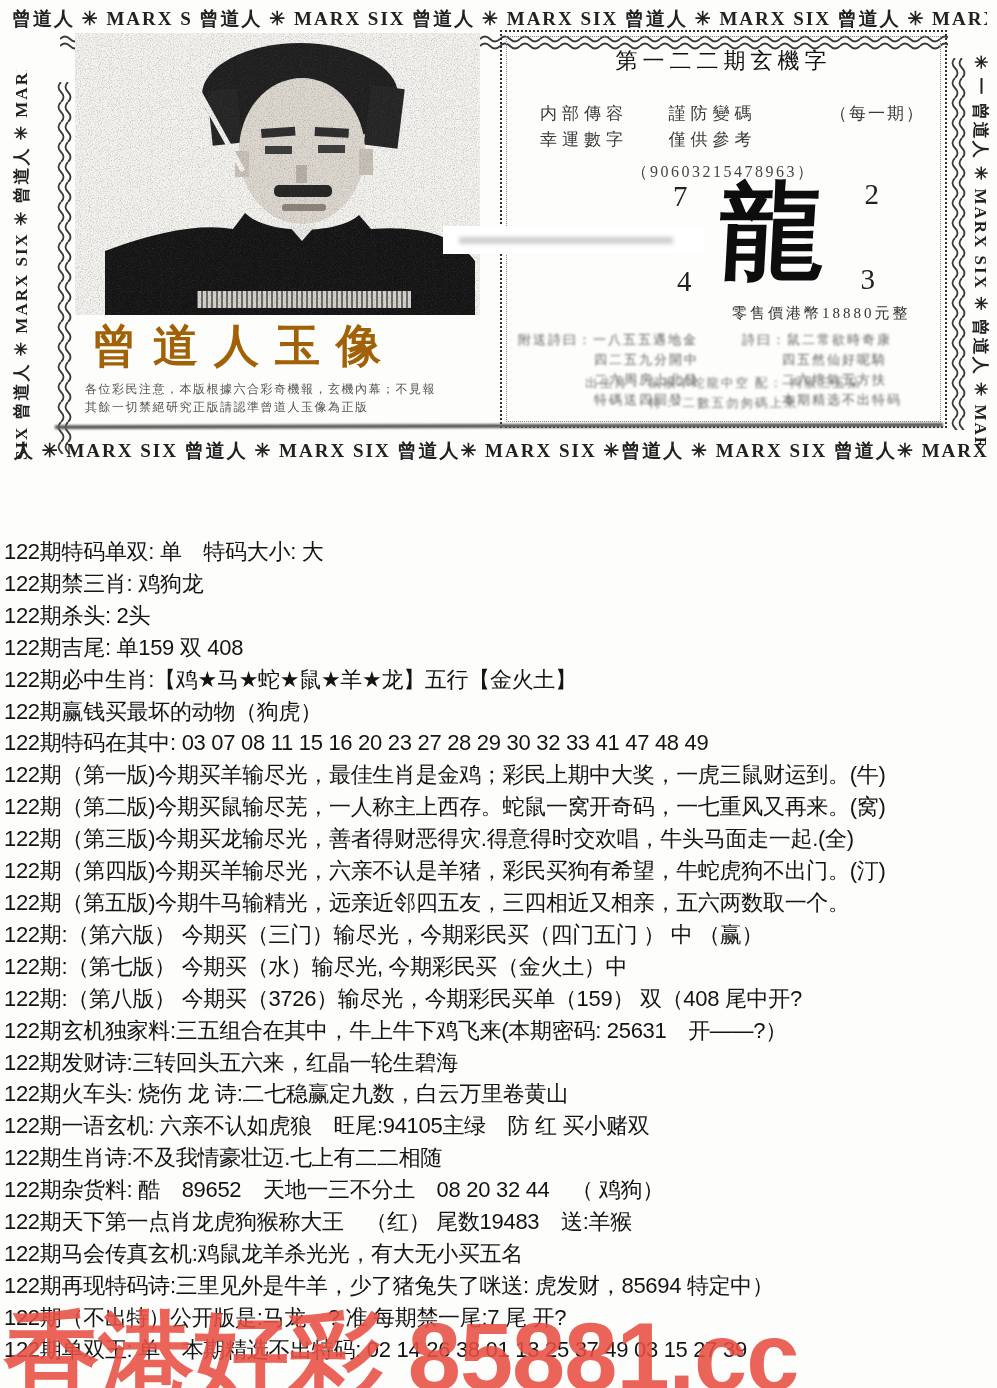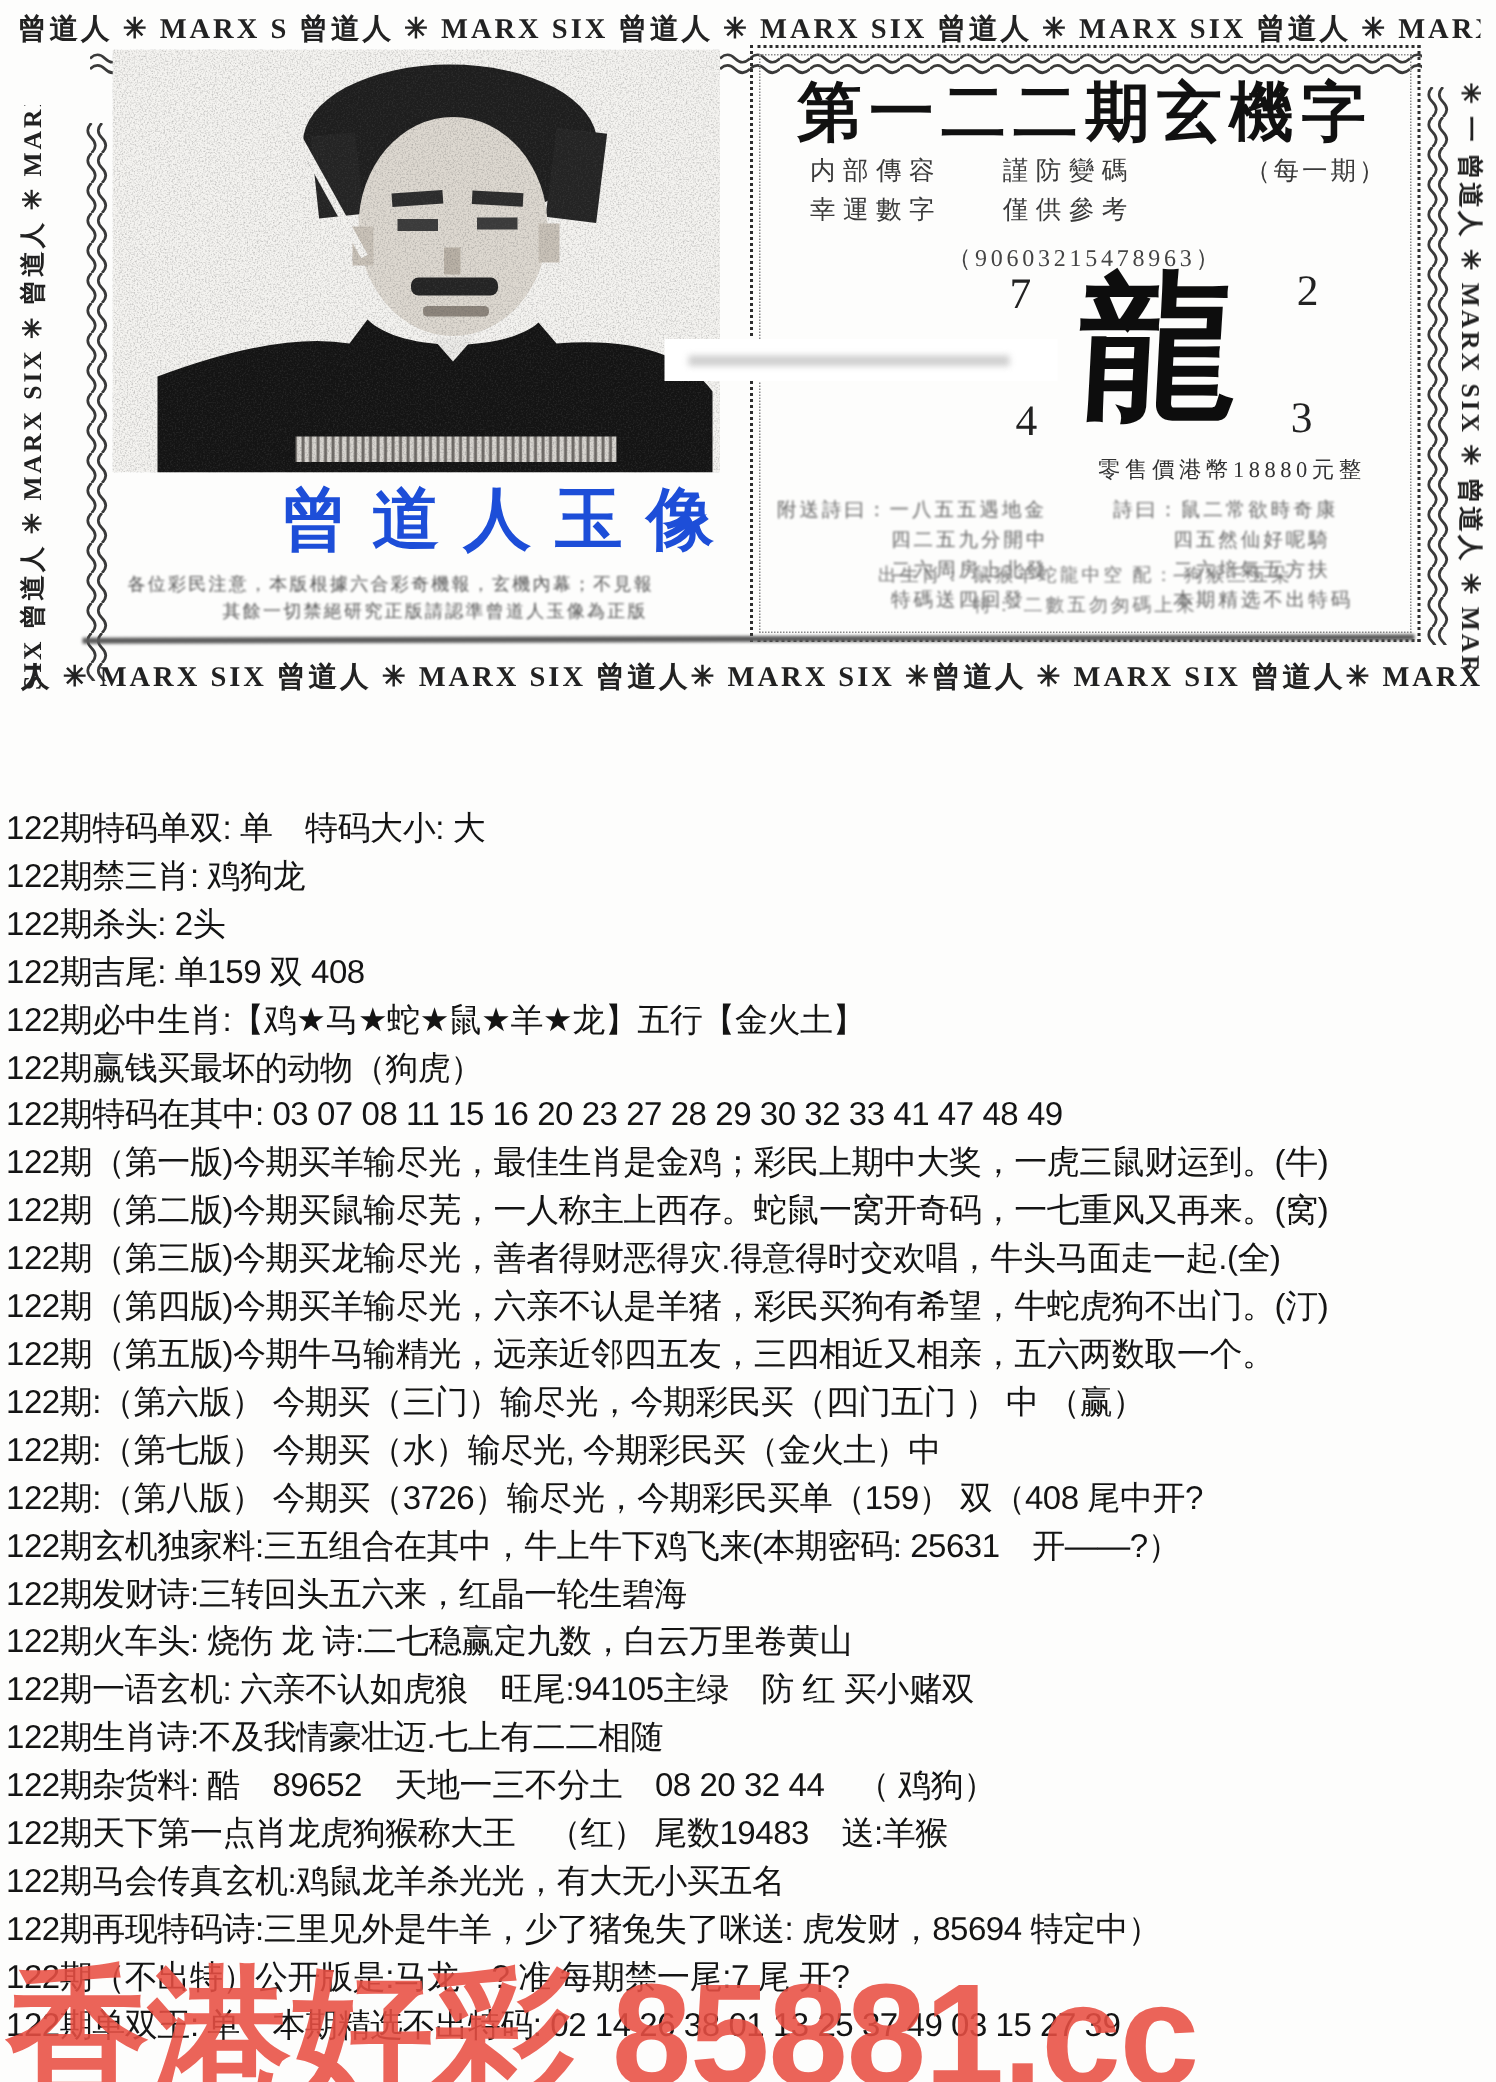--- a/index.html
+++ b/index.html
@@ -39,42 +39,42 @@
   #wavy-right  { left:950px; top:58px; }
 
   #bottom-rough-line {
     position:absolute; left:55px; top:424px; width:888px; height:4px;
     background:#5a5a5a; filter:blur(1.1px); transform:rotate(-0.15deg);
   }
 
   #photo-wrap { position:absolute; left:75px; top:33px; width:405px; height:282px; }
 
   #photo-caption {
-    position:absolute; left:92px; top:316px; width:400px; text-align:right;
-    font-family:"Liberation Serif","DejaVu Serif",serif;
-    font-weight:bold; font-size:45px; letter-spacing:16px; color:#1d4ed8;
+    position:absolute; left:92px; top:316px; width:400px; text-align:left;
+    font-family:"Liberation Serif","DejaVu Serif",serif;
+    font-weight:bold; font-size:45px; letter-spacing:16px; color:#a16207;
     filter:blur(0.3px); white-space:nowrap;
   }
   .photo-note {
     position:absolute; left:85px; width:410px; font-size:12px; color:#555;
     letter-spacing:1.5px; filter:blur(0.6px); white-space:nowrap; overflow:hidden;
     font-family:"Liberation Serif","DejaVu Serif",serif;
   }
   #photo-note-1 { top:381px; }
-  #photo-note-2 { top:399px;text-align:center; }
+  #photo-note-2 { top:399px; }
 
   
   #panel {
     position:absolute; left:500px; top:30px; width:447px; height:398px;
     border:2px dotted #2d2d2d; outline:1px dotted #888; outline-offset:-7px;
   }
   #panel-title {
     position:absolute; left:0; right:0; top:14px; text-align:center;
     font-family:"Liberation Serif","DejaVu Serif",serif;
-    font-weight:bold; font-size:43px; letter-spacing:5px; color:#111;
+    font-weight:normal; font-size:22px; letter-spacing:5px; color:#111;
   }
   .panel-row {
     position:absolute; left:38px; right:20px;
     font-family:"Liberation Serif","DejaVu Serif",serif;
     font-size:17px; letter-spacing:5px; color:#3a3a3a; filter:blur(0.5px);
     white-space:nowrap;
   }
   #panel-row1 { top:70px; }
   #panel-row2 { top:96px; }
   .row-right { position:absolute; right:0; top:0; letter-spacing:2px; }

